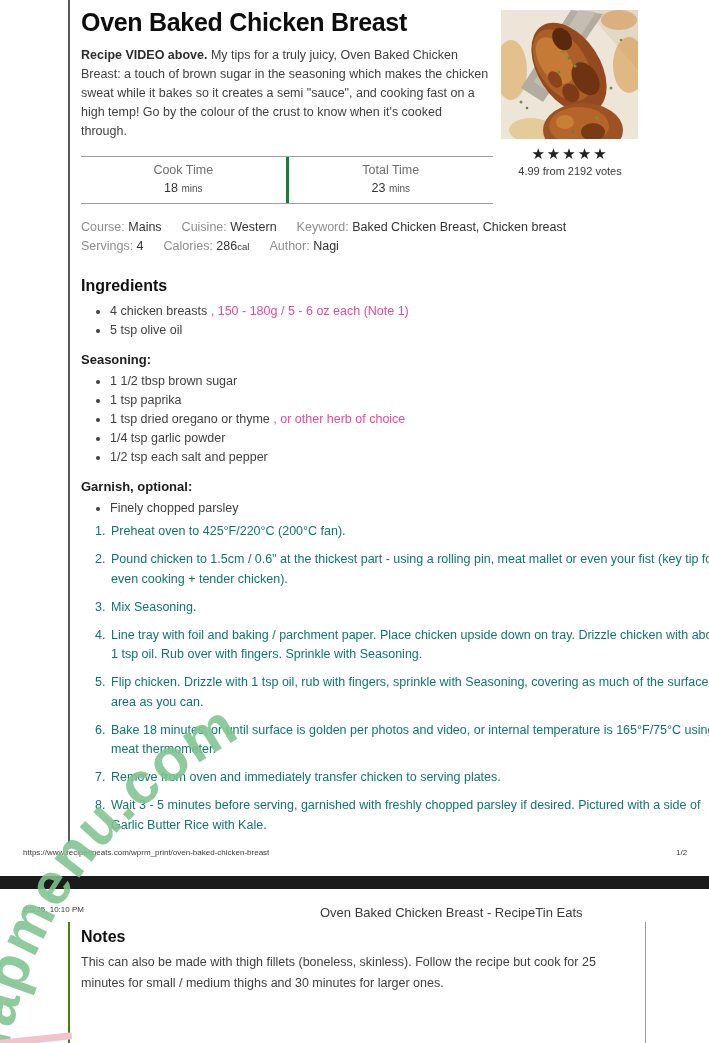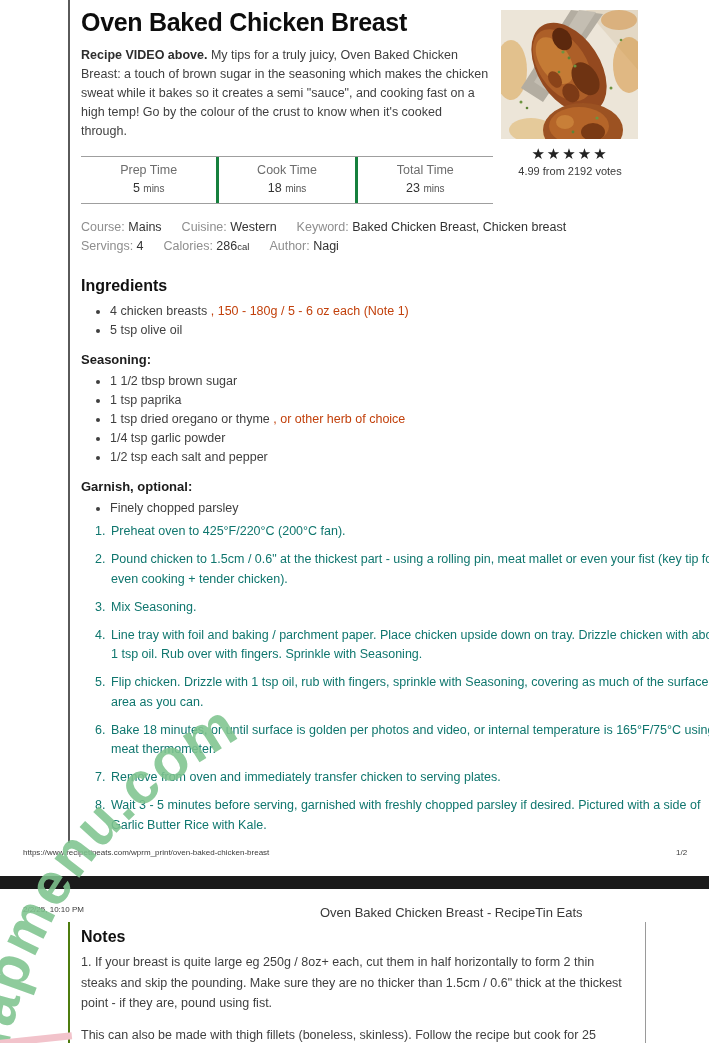--- a/index.html
+++ b/index.html
@@ -33,21 +33,21 @@
   .meta{margin-top:14px;font-size:12.5px;line-height:19px;width:560px;}
   .meta-pair{margin-right:20px;white-space:nowrap;}
   .meta-label{color:#8e8e8e;}
   .meta-value{color:#333;}
   .meta-cal{font-size:9.5px;color:#333;}
   
   .sec-h2{font-size:16px;font-weight:700;color:#101010;margin:21px 0 7px 0;}
   .sec-h3{font-size:13px;font-weight:700;color:#1c1c1c;margin:12px 0 5px 0;}
   ul.ing{margin:0;padding:0 0 0 29px;list-style:disc;}
   ul.ing li{font-size:12.5px;line-height:19px;color:#3f3f3f;}
-  .gray{color:#c2410c;}
+  .gray{color:#ec4899;}
   ol.steps{margin:4px 0 0 0;padding:0 0 0 28px;}
   ol.steps li{font-size:12.5px;line-height:19.5px;color:#0f766e;margin-bottom:8.5px;padding-left:2px;}
   
   .print-url{position:absolute;left:23px;top:848px;font-size:8px;color:#3a3a3a;}
   .print-pagenum{position:absolute;left:676px;top:848px;font-size:8px;color:#3a3a3a;}
   .page-break{position:absolute;left:0;top:876px;width:709px;height:13px;background:#1b1b1b;}
   .p2-timestamp{position:absolute;left:23px;top:905px;font-size:8px;color:#3a3a3a;}
   .p2-title{position:absolute;left:320px;top:905px;font-size:13px;color:#3a3a3a;}
   
   .page2-box{
@@ -64,24 +64,20 @@
 </head>
 <body>
 
 <div class="page1-box">
   <div class="header-row">
     <div class="header-left">
       <div class="recipe-title">Oven Baked Chicken Breast</div>
       <div class="recipe-desc"><b>Recipe VIDEO above.</b><span> My tips for a truly juicy, Oven Baked Chicken Breast: a touch of brown sugar in the seasoning which makes the chicken sweat while it bakes so it creates a semi "sauce", and cooking fast on a high temp! Go by the colour of the crust to know when it's cooked through.</span></div>
       <div class="times-table">
 
-          <div class="time-cell">
-            <div class="time-label">Prep Time</div>
-            <div class="time-value"><span>5</span> <span class="time-unit">mins</span></div>
-          </div>
 
           <div class="time-cell">
             <div class="time-label">Cook Time</div>
             <div class="time-value"><span>18</span> <span class="time-unit">mins</span></div>
           </div>
 
           <div class="time-cell">
             <div class="time-label">Total Time</div>
             <div class="time-value"><span>23</span> <span class="time-unit">mins</span></div>
           </div>
@@ -181,21 +177,20 @@
 
 <div class="page-break"></div>
 
 <div class="p2-timestamp">2/2/25, 10:10 PM</div>
 <div class="p2-title">Oven Baked Chicken Breast - RecipeTin Eats</div>
 
 <div class="page2-box">
   <div class="sec-h2">Notes</div>
   <div>
 
-  <p class="note-p"><span>1. If your breast is quite large eg 250g / 8oz+ each, cut them in half horizontally to form 2 thin steaks and skip the pounding. Make sure they are no thicker than 1.5cm / 0.6" thick at the thickest point - if they are, pound using fist.</span></p>
       <p class="note-p"><span>This can also be made with thigh fillets (boneless, skinless). Follow the recipe but cook for 25 minutes for small / medium thighs and 30 minutes for larger ones.</span></p>
     </div>
 </div>
 
 <svg class="watermark" width="420" height="393" viewBox="0 0 420 393">
   <defs>
       <path id="wmpath" d="M 8 400 Q 52 152 345 38"></path>
     </defs>
   <text font-family="Liberation Sans, sans-serif" font-size="59" font-weight="700" fill="#7fc48f" opacity="0.88" letter-spacing="2">
     <textPath href="#wmpath" startOffset="0" id="wm-textpath">fapmenu.com</textPath>

